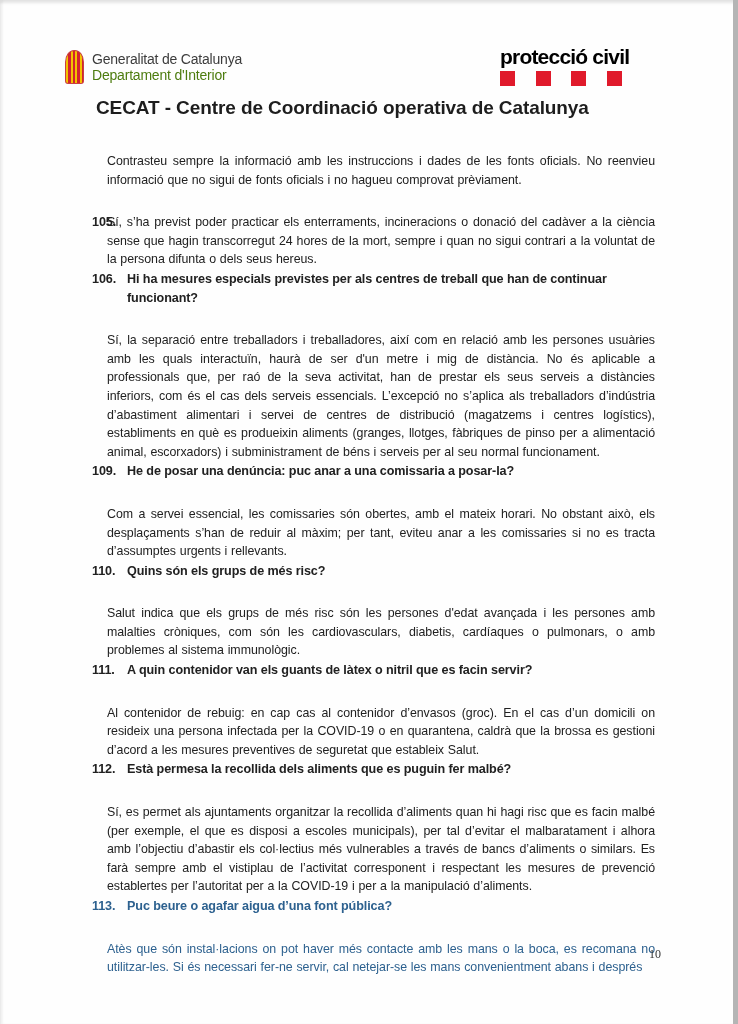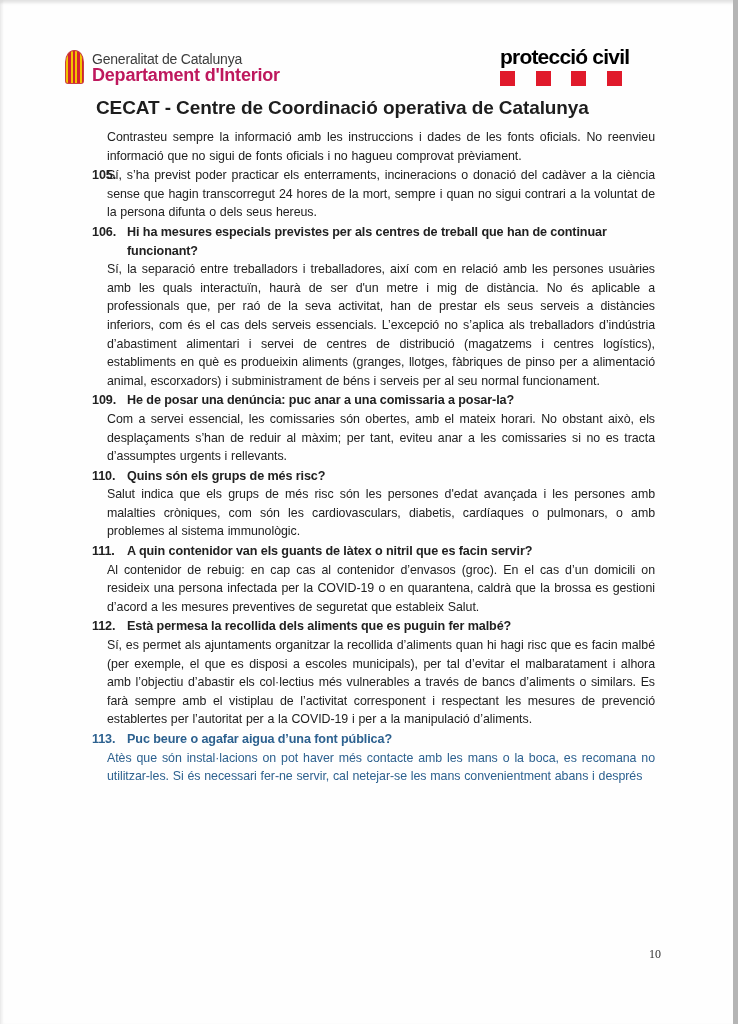--- a/index.html
+++ b/index.html
@@ -40,21 +40,21 @@
     background: repeating-linear-gradient(
       90deg,
       #f3c300 0px, #f3c300 2px,
       #d3232e 2px, #d3232e 4.5px
     );
     border: 1px solid #c94040;
     box-sizing: border-box;
   }
   .gencat-text { line-height: 16px; padding-top: 1px; }
   .gencat-org  { font-size: 14px; color: #3c3c3c; letter-spacing: -0.2px; }
-  .gencat-dept { font-size: 18px; font-weight: bold; color: #be185d; letter-spacing: -0.2px; }
+  .gencat-dept { font-size: 14px; font-weight: normal; color: #4d7c0f; letter-spacing: -0.2px; }
   .pc-brand {
     position: absolute;
     left: 500px; top: 46px;
     width: 130px;
   }
   .pc-name {
     font-size: 21px;
     font-weight: bold;
     color: #000000;
     letter-spacing: -0.8px;
@@ -99,20 +99,21 @@
     left: -35px; top: 0;
     width: 32px;
     font-weight: bold;
   }
   .a-text {
     font-size: 12.4px;
     line-height: 18.6px;
     text-align: justify;
     letter-spacing: -0.05px;
     word-spacing: 0.4px;
+    margin-top: 24px;
   }
   .faq-item.highlight .q-line,
   .faq-item.highlight .q-num,
   .faq-item.highlight .a-text {
     color: var(--highlight-blue, #2d618f);
   }
   
   .page-number {
     position: absolute;
     left: 633px; top: 947px;

